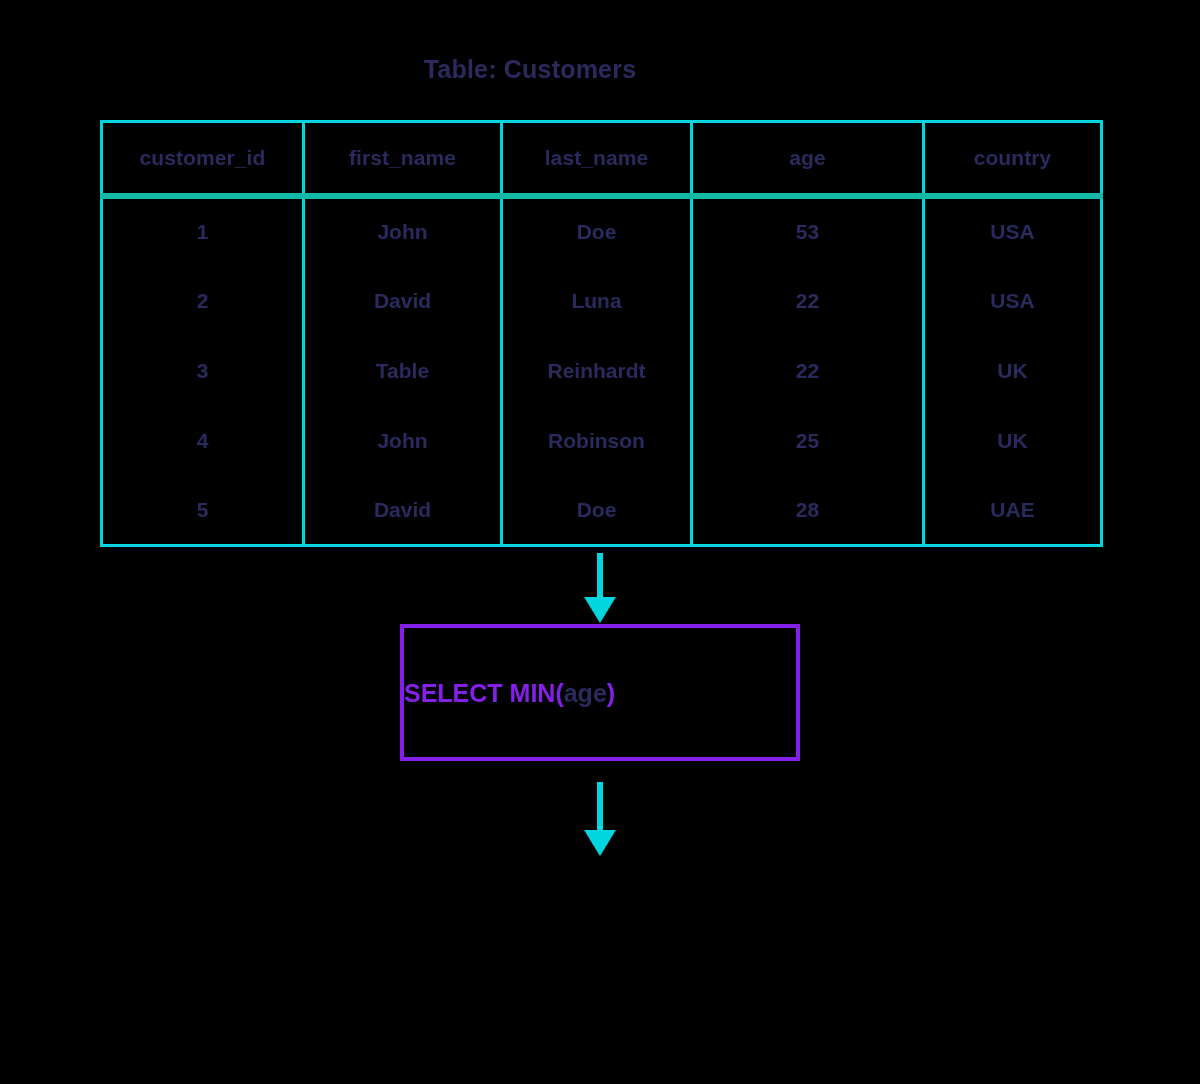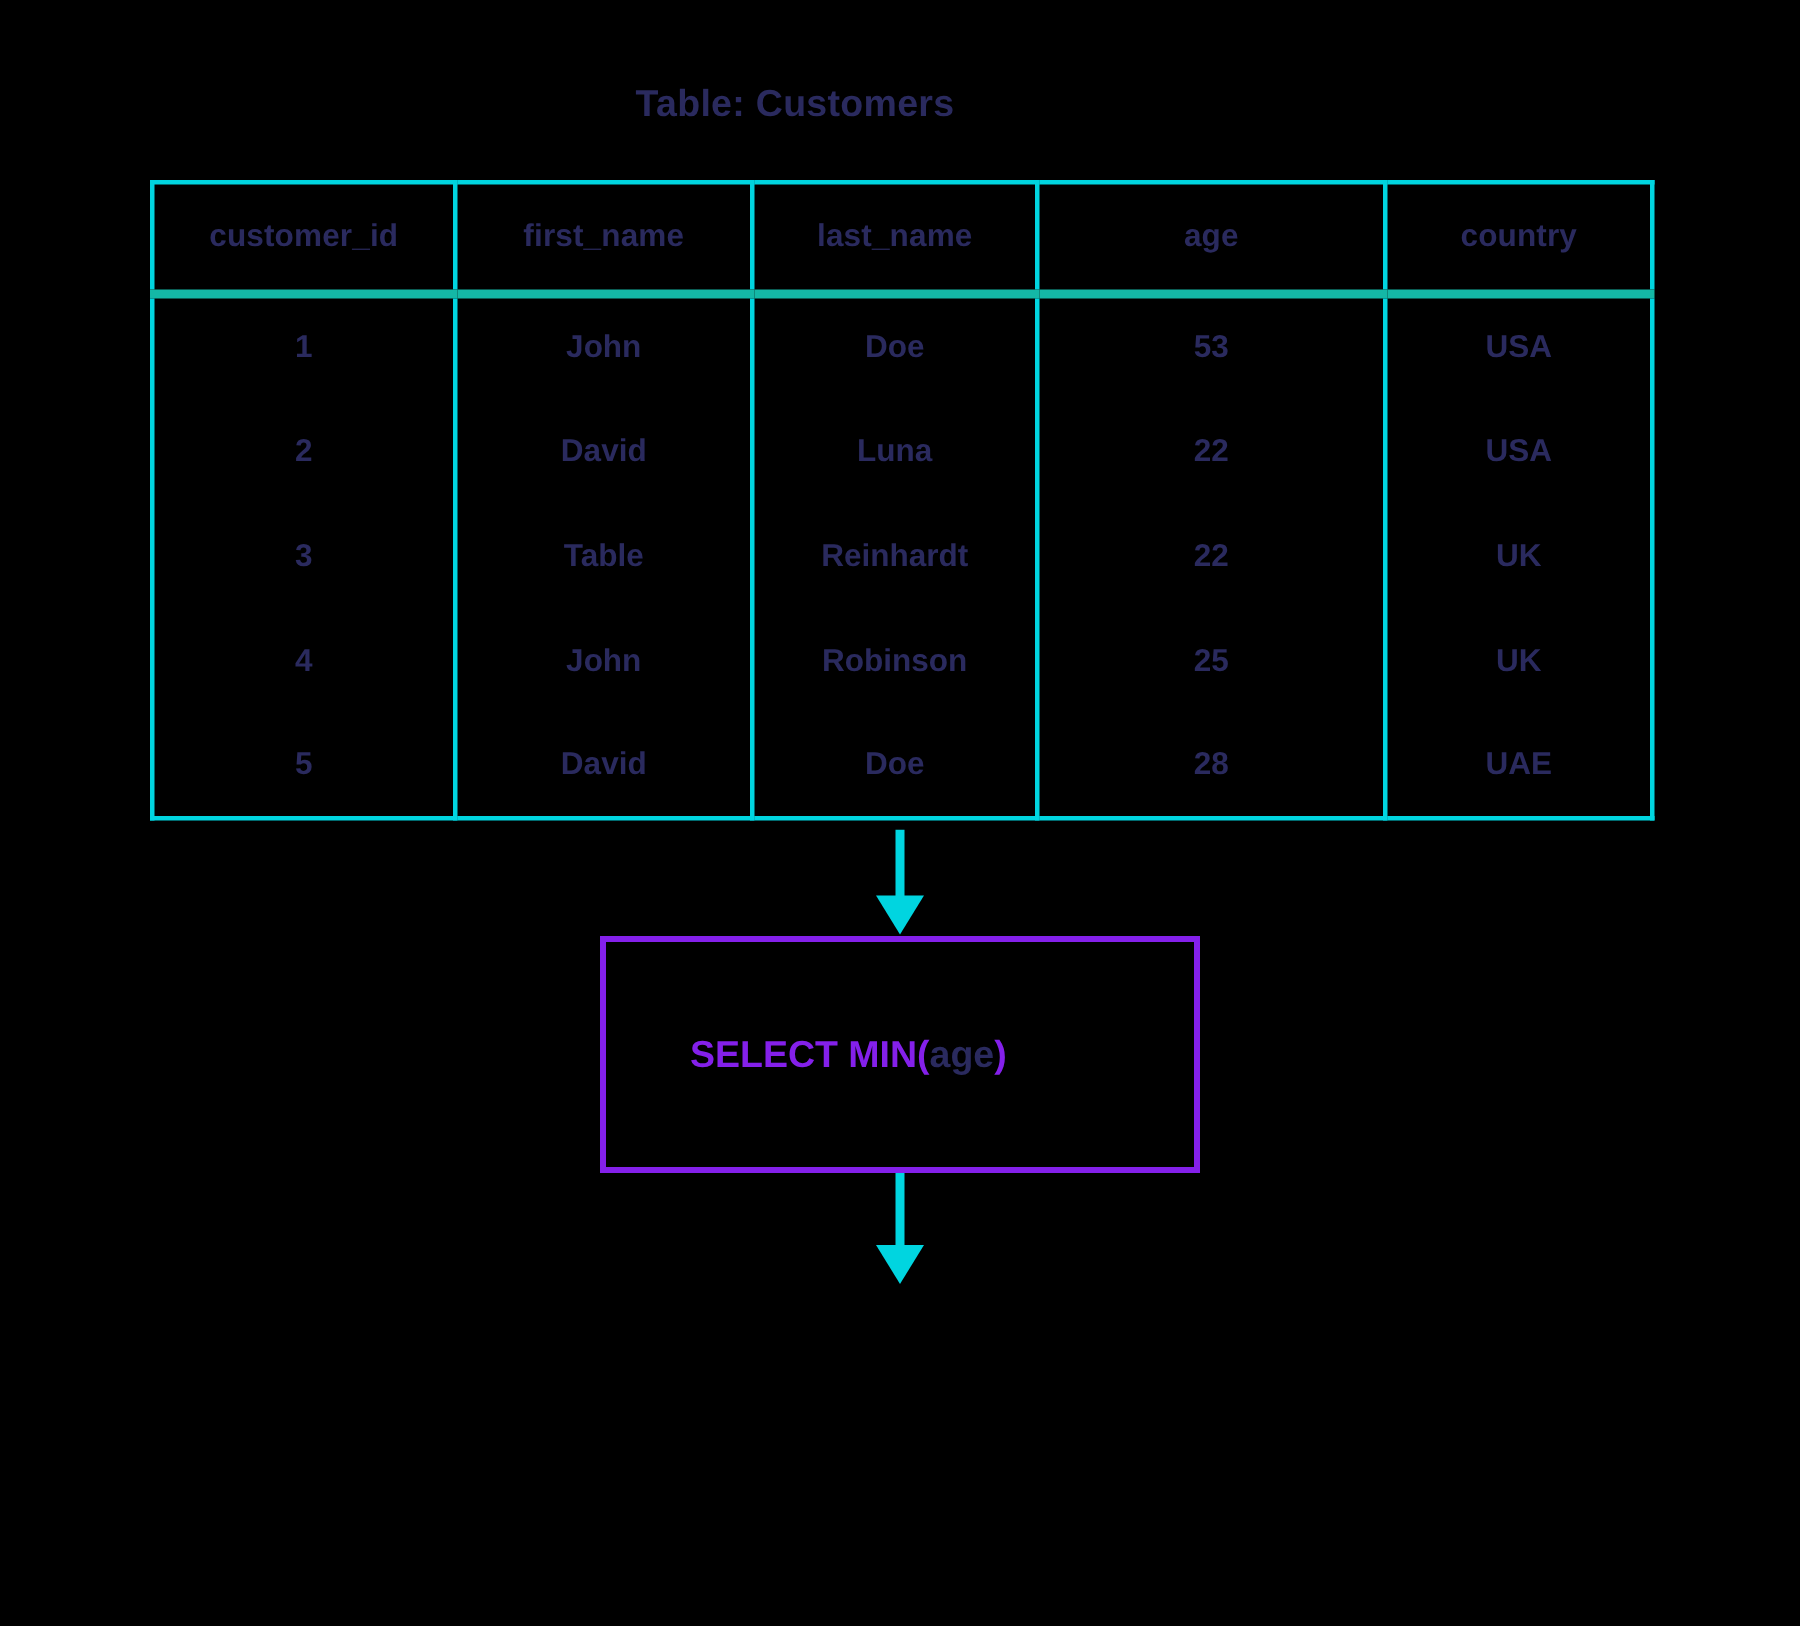--- a/index.html
+++ b/index.html
@@ -82,27 +82,26 @@
 
   #arrow-top    { top: 553px; height: 72px; }
   #arrow-bottom { top: 782px; height: 76px; }
 
   
   .query-box {
     position: absolute;
     left: 400px;
     top: 624px;
     width: 400px;
-    height: 158px;
+    height: 137px;
     border: 4px solid #8420ea;
     background: #000000;
     display: flex;
     flex-direction: column;
     justify-content: center;
-    padding-left: 56px;
   }
   .query-line {
     font-size: 25px;
     line-height: 50px;
     white-space: nowrap;
     color: #2a2a5e;
     font-weight: 700;
   }
   .kw { color: #8420ea; font-weight: 700; }
   .ident { color: #2a2a5e; font-weight: 700; }

